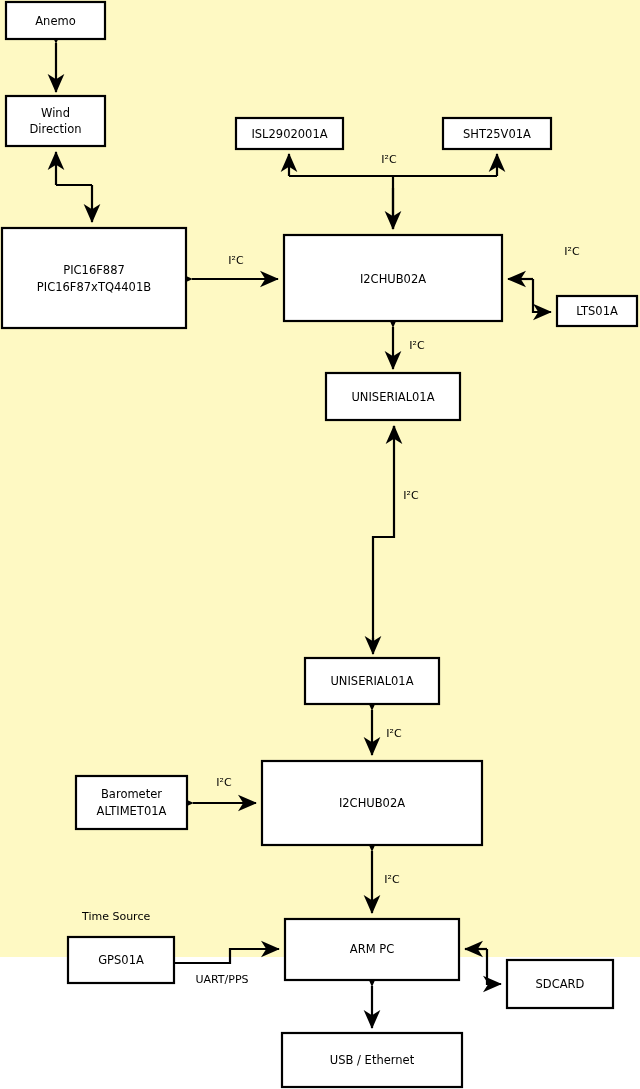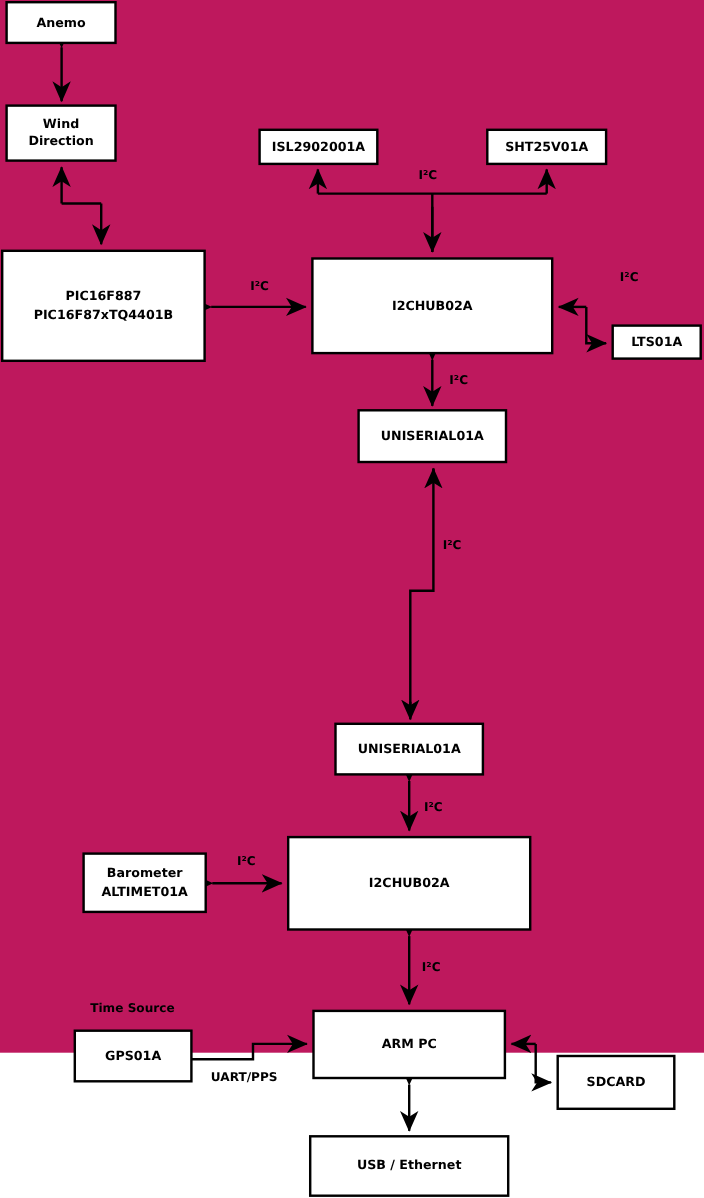--- a/index.html
+++ b/index.html
@@ -10,22 +10,21 @@
   body {
     width: 640px;
     height: 1089px;
     font-family: "DejaVu Sans", "Liberation Sans", sans-serif;
     overflow: hidden;
   }
   #diagram-root {
     position: relative;
     width: 640px;
     height: 957px;
-    background: #be185d;
-    font-weight: bold;
+    background: #fef9c3;
   }
   svg.diagram {
     display: block;
     width: 640px;
     height: 1089px;
   }
   .node-rect {
     fill: #ffffff;
     stroke: #000000;
     stroke-width: 2.2;

